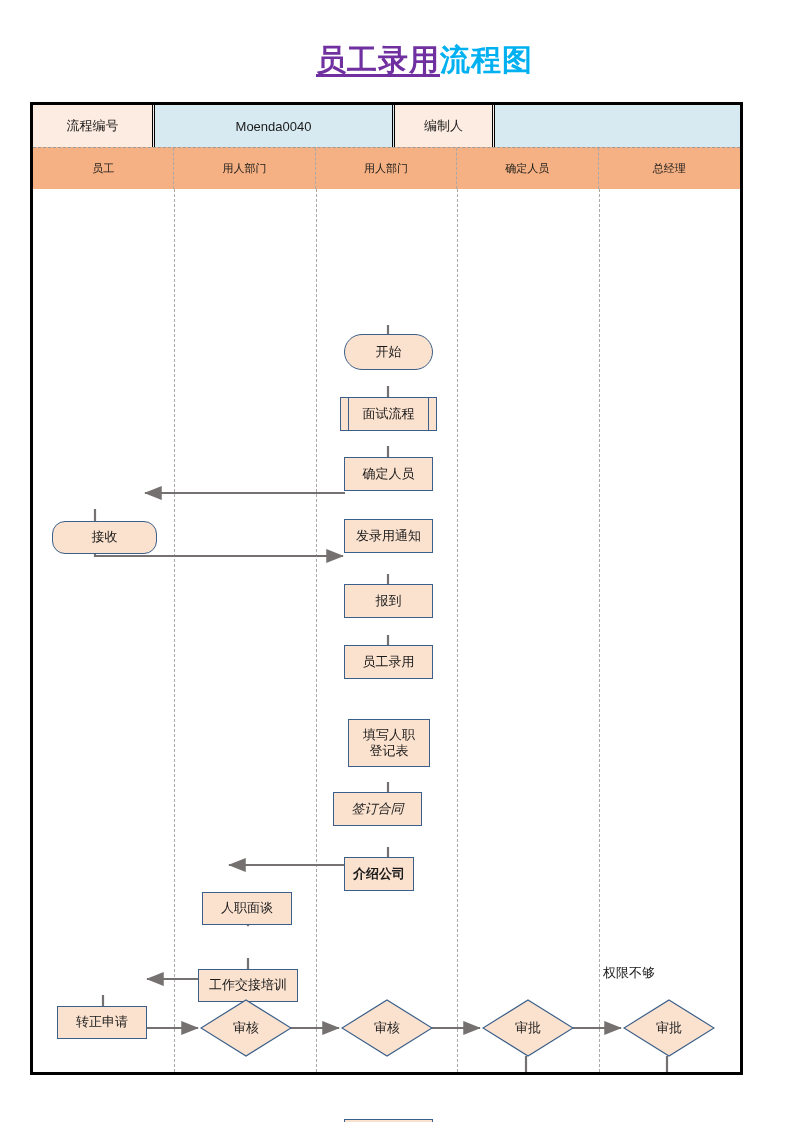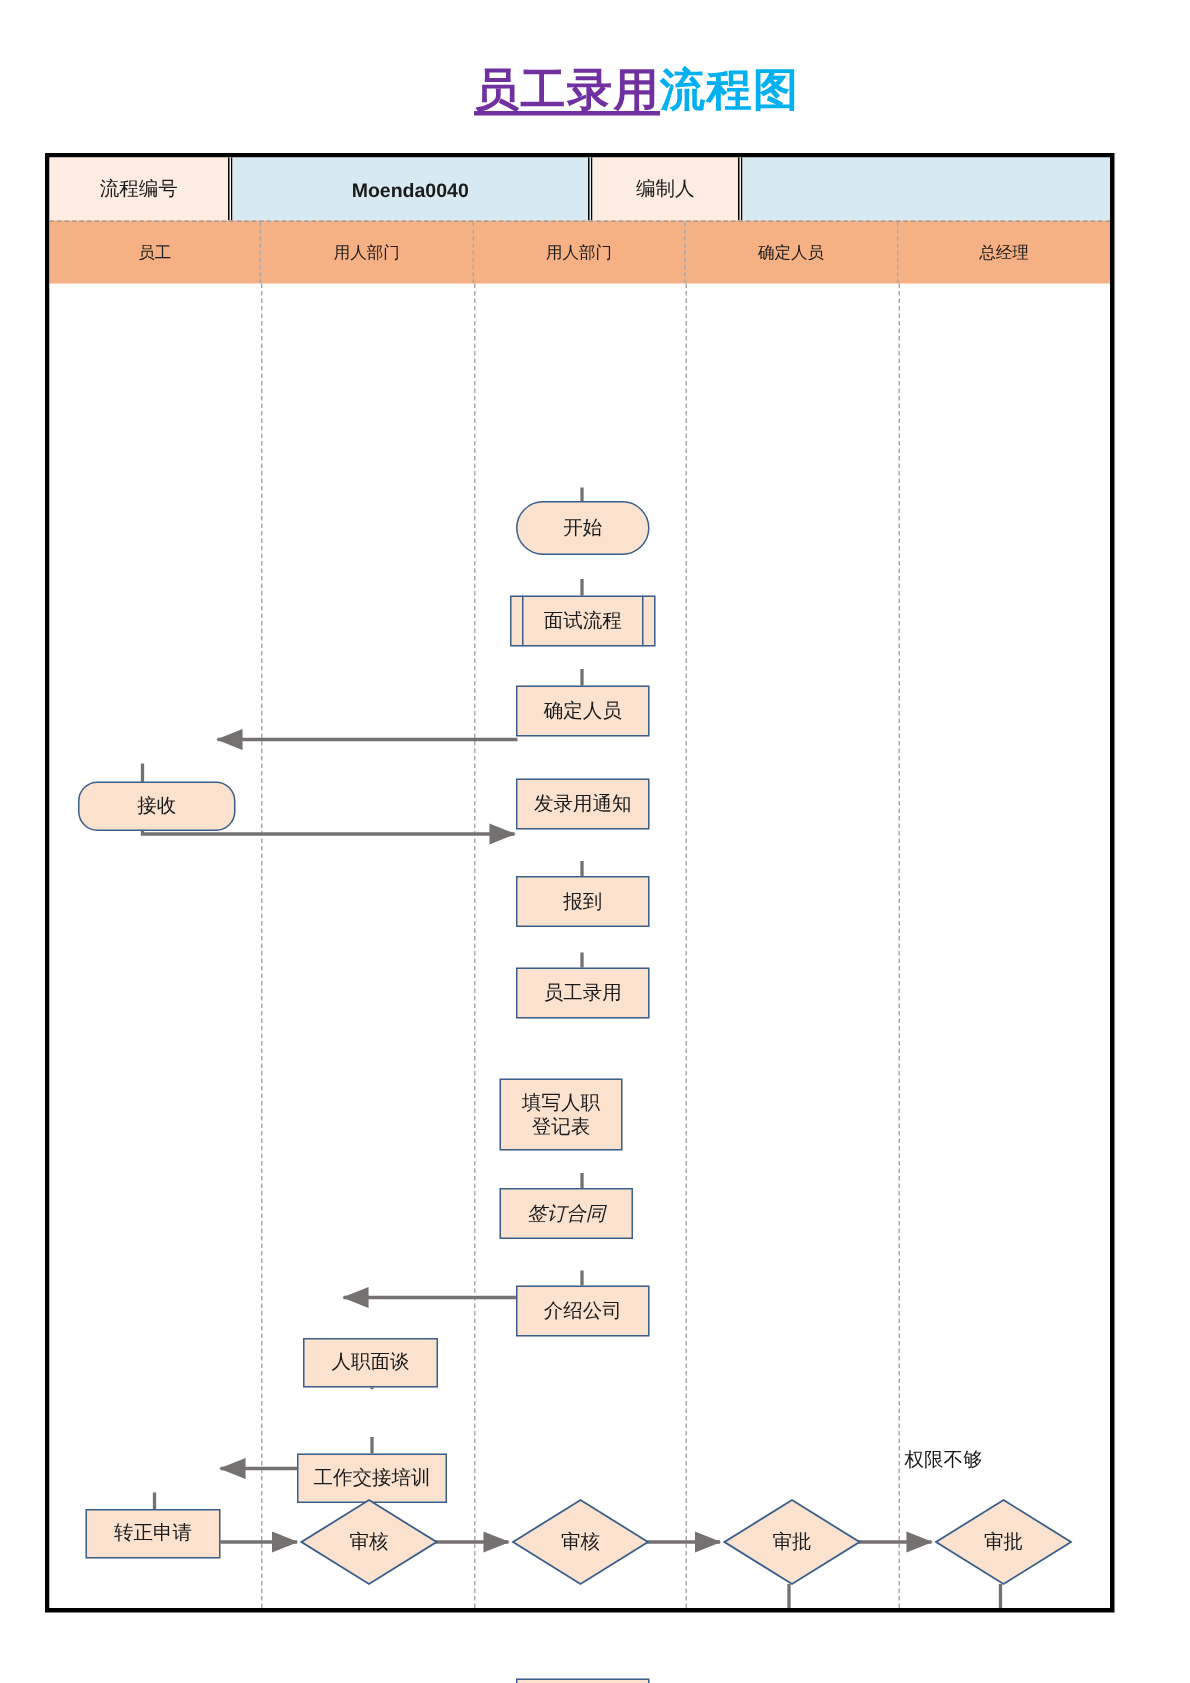--- a/index.html
+++ b/index.html
@@ -66,21 +66,20 @@
     font-size: 13px;
     color: #1a1a1a;
     box-sizing: border-box;
   }
   .info-label {
     background: #fdece1;
     border-right: 3px double #000000;
   }
   .info-value {
     background: #d7e9f1;
-    font-weight: bold;
   }
   .c-id-label  { width: 122px; }
   .c-id-value  { width: 240px; border-right: 3px double #000000; }
   .c-au-label  { width: 100px; }
   .c-au-value  { width: 245px; }
   
   #lane-header {
     position: absolute;
     left: 0;
     top: 42px;
@@ -268,26 +267,26 @@
     <div class="node" style="left:311px; top:224px; width:89px; height:34px;">确定人员</div>
 
     <div class="node" style="left:311px; top:286px; width:89px; height:34px;">发录用通知</div>
 
     <div class="node" style="left:19px;  top:288px; width:105px; height:33px;border-radius:13px;">接收</div>
 
     <div class="node" style="left:311px; top:351px; width:89px; height:34px;">报到</div>
 
     <div class="node" style="left:311px; top:412px; width:89px; height:34px;">员工录用</div>
 
-    <div class="node" style="left:300px; top:486px; width:82px; height:48px; white-space:pre-line;">填写人职
+    <div class="node" style="left:315px; top:486px; width:82px; height:48px; white-space:pre-line;">填写人职
 登记表</div>
 
     <div class="node" style="left:300px; top:559px; width:89px; height:34px;font-style:italic;">签订合同</div>
 
-    <div class="node" style="left:311px; top:624px; width:89px; height:34px;">介绍公司</div>
+    <div class="node" style="left:311px; top:624px; width:70px; height:34px;font-weight:bold;">介绍公司</div>
 
     <div class="node" style="left:169px; top:659px; width:90px; height:33px;">人职面谈</div>
 
     <div class="node" style="left:165px; top:736px; width:100px; height:33px;">工作交接培训</div>
 
     <div class="node" style="left:24px;  top:773px; width:90px; height:33px;">转正申请</div>
 
     <div class="diamond" style="left:167px; top:810px; width:92px; height:58px;">
       <svg width="92" height="58" viewBox="0 0 92 58" xmlns="http://www.w3.org/2000/svg">
         <polygon points="46,1 91,29 46,57 1,29" fill="#FBE2CF" stroke="#3A5F8A" stroke-width="1.2"></polygon>

